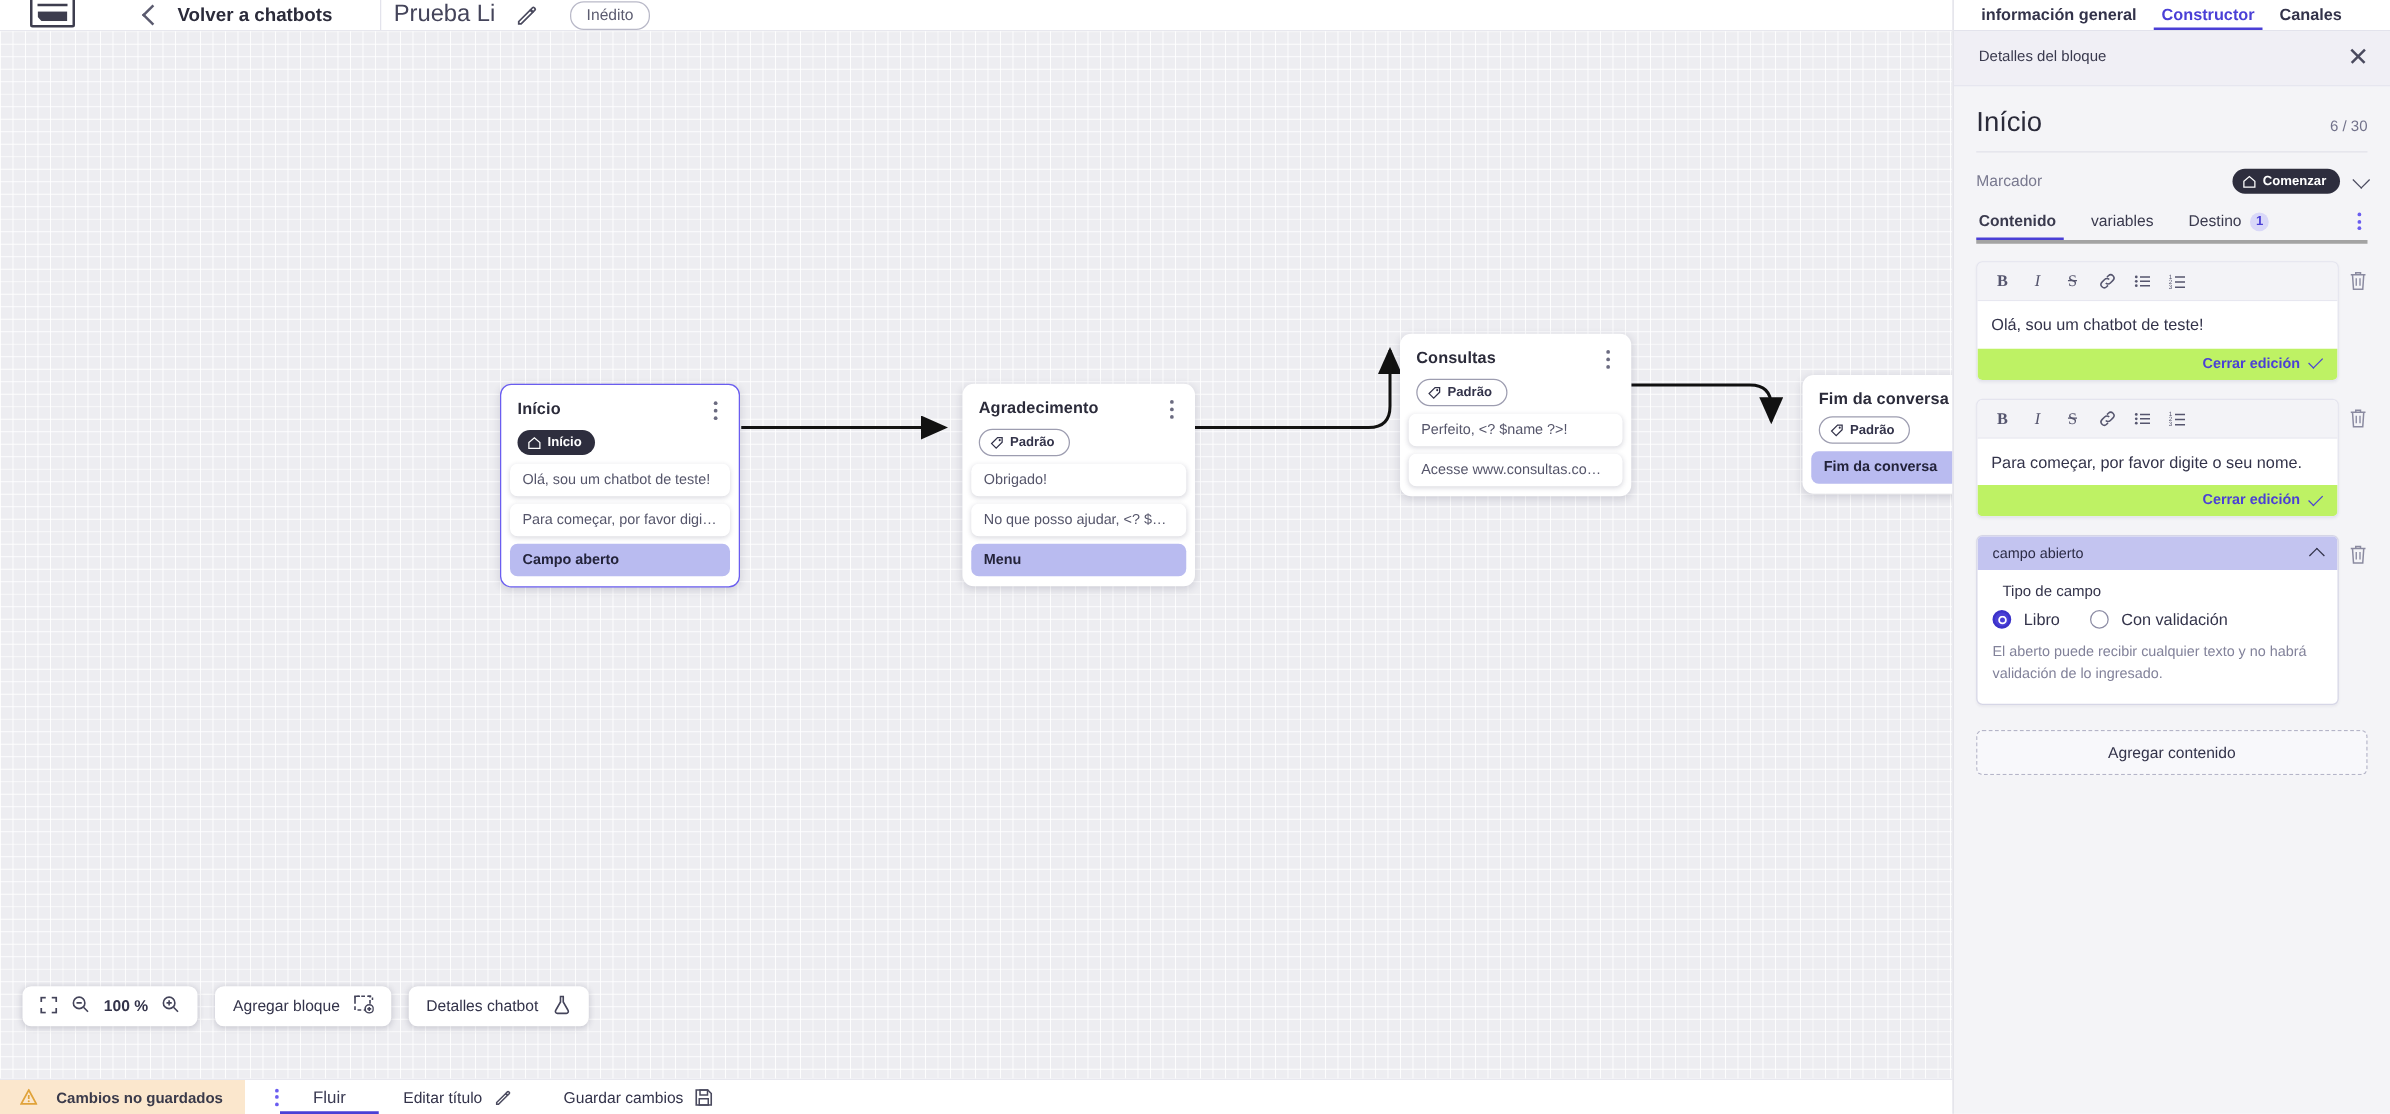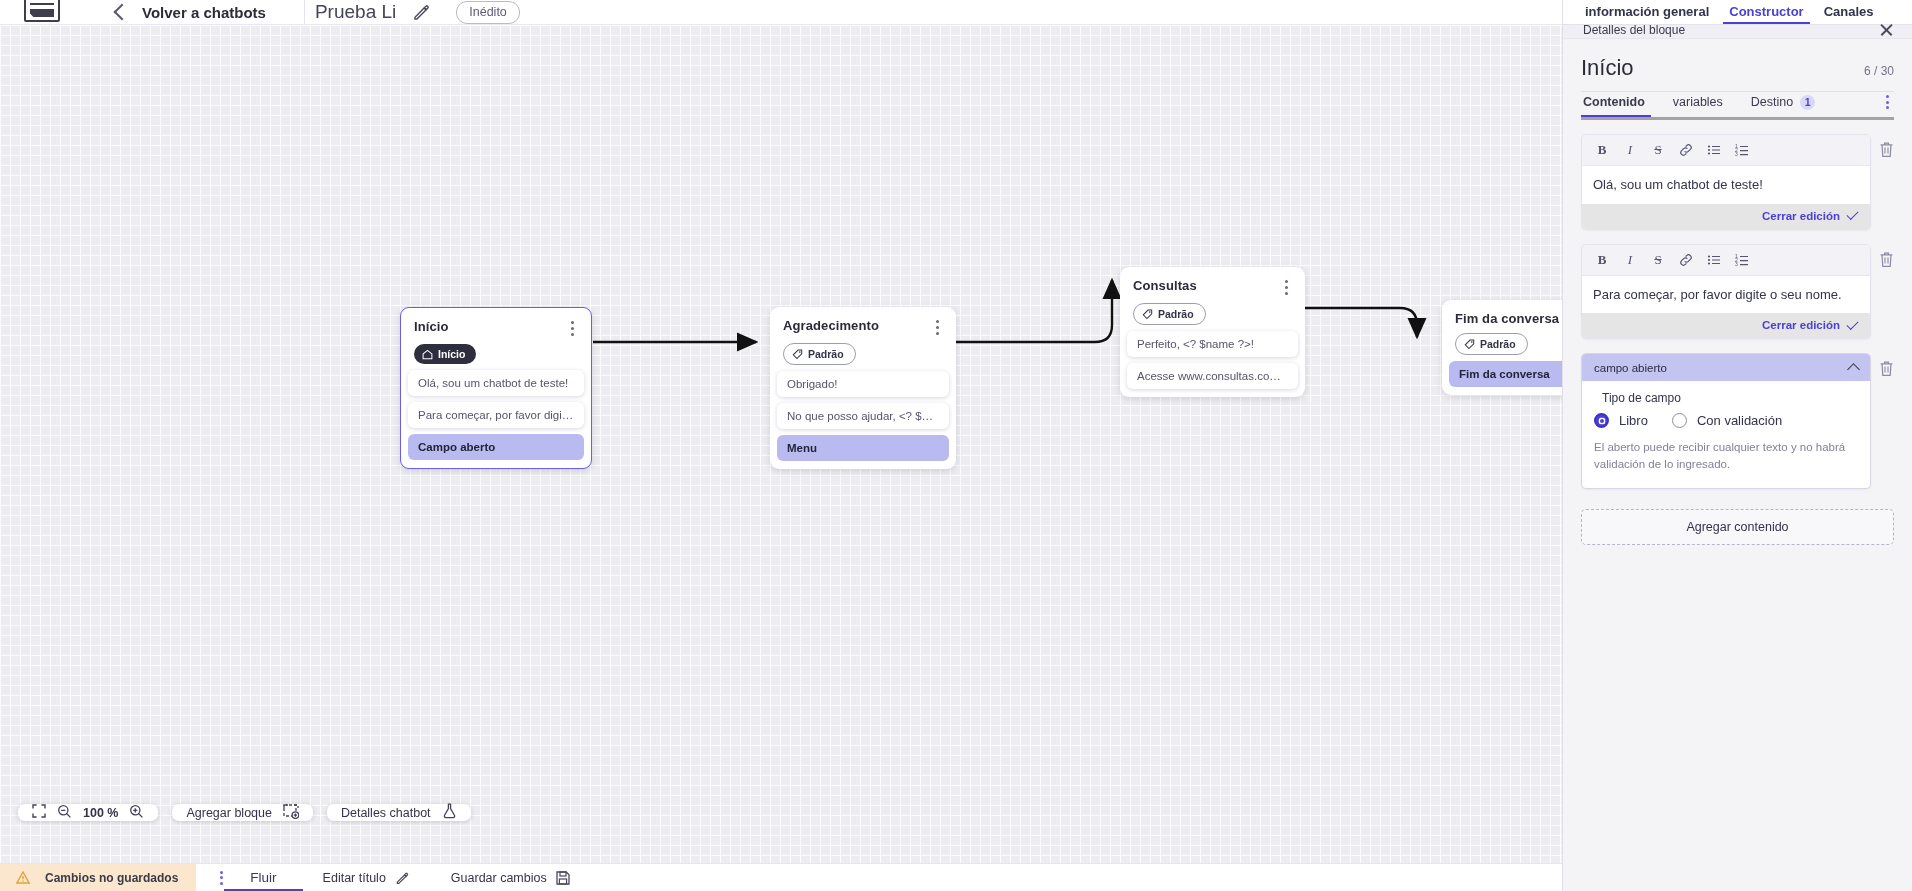--- a/index.html
+++ b/index.html
@@ -87,21 +87,21 @@
     white-space:nowrap; overflow:hidden; text-overflow:ellipsis;
   }
   .n-item.hl{
     background:#b9bbf0; color:#23233a; font-weight:700; box-shadow:none;
   }
 
   
   .fl-toolbar{ position:absolute; left:18px; bottom:42px; display:flex; gap:14px; }
   .fl-pill{
     background:#fff; border-radius:7px; box-shadow:0 1px 5px rgba(40,40,70,.20);
-    height:17px; display:flex; align-items:center; padding:0 14px; gap:11px;
+    height:32px; display:flex; align-items:center; padding:0 14px; gap:11px;
     font-size:12.5px; color:#33334a; white-space:nowrap; cursor:pointer;
   }
   .fl-pill .zval{ font-weight:700; font-size:12.5px; }
   .ico{ display:block; }
 
   
   .bottombar{
     position:absolute; left:0; bottom:0; width:1562px; height:28px;
     background:#fff; border-top:1px solid #e7e7ee; display:flex; align-items:center;
   }
@@ -135,21 +135,21 @@
   }
   .rp-tab{
     font-size:13px; font-weight:700; color:#33334a; padding:0 10px 5px; white-space:nowrap;
     position:relative; cursor:pointer;
   }
   .rp-tab.active{ color:#4a3fd6; }
   .rp-tab.active:after{
     content:""; position:absolute; left:4px; right:4px; bottom:0; height:2.5px; background:#4a3fd6;
   }
   .rp-subhead{
-    height:14px; background:#f0eff5; display:flex; align-items:center;
+    height:44px; background:#f0eff5; display:flex; align-items:center;
     padding:0 18px 4px 20px; justify-content:space-between;
     border-bottom:1px solid #e6e6ef;
   }
   .rp-subhead span{ font-size:12px; color:#3a3a4e; }
   .close-x{ width:15px; height:15px; position:relative; cursor:pointer; }
   .close-x:before,.close-x:after{
     content:""; position:absolute; left:0; top:7px; width:15px; height:1.6px; background:#4a4a5e;
   }
   .close-x:before{ transform:rotate(45deg);} .close-x:after{ transform:rotate(-45deg);}
 
@@ -197,21 +197,21 @@
   }
   .rte-btn{
     width:28px; height:20px; display:flex; align-items:center; justify-content:center;
     color:#55556e; font-size:13px; cursor:pointer;
   }
   .rte-text{
     background:#fff; padding:9px 11px; font-size:13px; color:#33334a; line-height:1.5;
     min-height:20px;
   }
   .rte-foot{
-    background:#e5e5e5; padding:6px 12px 7px; display:flex; justify-content:flex-end;
+    background:#bef264; padding:6px 12px 7px; display:flex; justify-content:flex-end;
     align-items:center; gap:7px;
   }
   .rte-foot span{ font-size:11.5px; color:#4a3fd6; font-weight:600; cursor:pointer; }
   .check-ic{
     width:11px; height:6px; border-left:1.8px solid #4a3fd6; border-bottom:1.8px solid #4a3fd6;
     transform:rotate(-45deg); margin-bottom:3px;
   }
   .trash{ width:15px; height:17px; margin-top:7px; cursor:pointer; flex:0 0 auto;}
 
   
@@ -459,20 +459,30 @@
   </div>
 
   <div class="rp-body">
 
     <div class="rp-titlerow">
       <div class="rp-title">Início</div>
       <div class="rp-count">6 / 30</div>
     </div>
     <div class="rp-hr"></div>
 
+    <div class="rp-markerrow">
+      <div class="rp-marker-label">Marcador</div>
+      <span class="tag dark">
+        <svg width="11" height="11" viewBox="0 0 12 12">
+            <path d="M1.2 5.4 6 1.4l4.8 4V10.6H1.2z" fill="none" stroke="#fff" stroke-width="1.1"></path>
+          </svg>
+        <b>Comenzar</b>
+      </span>
+      <div class="chev-down"></div>
+    </div>
 
     <div class="rp-inner-tabs">
       <div class="it active">
         <span>Contenido</span>
       </div>
       <div class="it">
         <span>variables</span>
       </div>
       <div class="it">
         <span>Destino</span>

